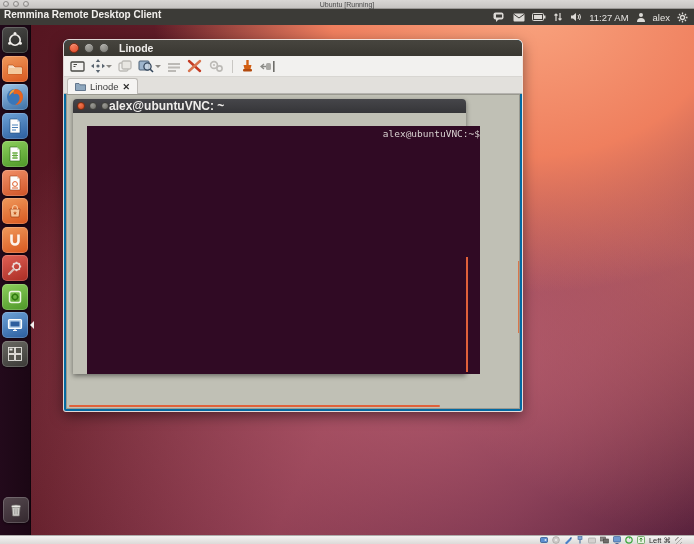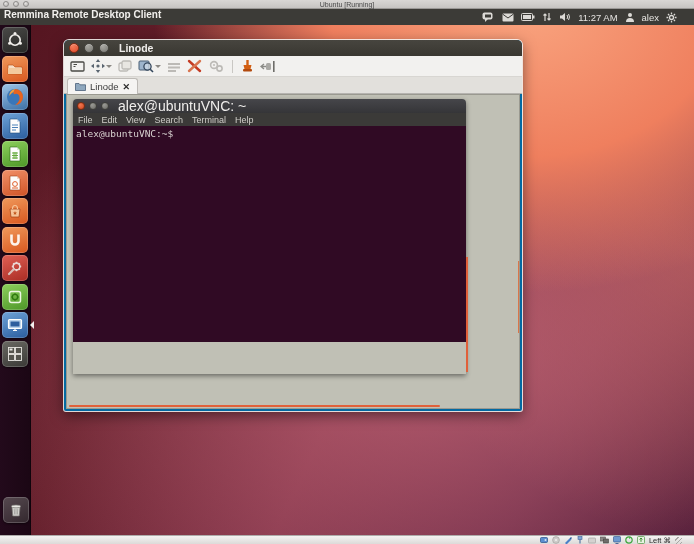--- a/index.html
+++ b/index.html
@@ -12,21 +12,21 @@
     background:linear-gradient(180deg,#d9d7d5,#c6c4c2); border-bottom:1px solid #9a9896; }
   .mac-dot { position:absolute; top:1px; width:6px; height:6px; border-radius:50%;
     background:radial-gradient(circle at 35% 30%, #e8e6e4, #b0aeac); border:1px solid #8f8d8b; }
   #mac-title { position:absolute; top:0; left:0; right:0; text-align:center;
     font-size:7px; line-height:9px; color:#4a4a4a; }
 
   
   #top-panel { left:0; top:9px; width:694px; height:16px; background:#3c3b37;
     color:#e6e4e1; display:flex; }
   #app-title { font-size:10px; font-weight:bold; padding-left:4px; color:#f2f0ed; }
-  #panel-right { margin-left:auto; display:flex; align-items:center; gap:7px; padding-right:17px; }
+  #panel-right { margin-left:auto; display:flex; align-items:center; gap:7px; padding-right:6px; }
   #panel-right svg { display:block; }
   #clock, #user-name { font-size:9.5px; color:#e6e4e1; }
 
   
   #wallpaper { left:0; top:25px; width:694px; height:510px;
     background:
       radial-gradient(ellipse 520px 400px at 76% -4%, #f9a47f 0%, #ef7f5e 38%, rgba(239,127,94,0) 72%),
       radial-gradient(ellipse 700px 480px at 64% 66%, rgba(201,106,122,0.75) 0%, rgba(201,106,122,0) 70%),
       radial-gradient(ellipse 420px 400px at 100% 45%, rgba(235,126,100,0.55) 0%, rgba(235,126,100,0) 70%),
       linear-gradient(115deg,#53141f 0%,#65202c 28%,#7d3147 55%,#5e2240 80%,#3a0e2c 100%); }
@@ -79,25 +79,25 @@
   #rem-view { left:2px; top:54px; width:454px; height:315px; background:#c0c0b5; border:1px solid #9a9990; overflow:hidden; }
 
   
   #terminal { position:absolute; left:6px; top:4px; width:393px; height:275px;
     box-shadow:0 2px 5px rgba(0,0,0,0.45); border-radius:4px 4px 0 0; }
   #term-titlebar { position:absolute; left:0; top:0; width:100%; height:14px; border-radius:4px 4px 0 0;
     background:linear-gradient(180deg,#46464a,#353538); display:flex; align-items:center; }
   .tlight { width:8px; height:8px; border-radius:50%; margin-left:4px; }
   .tl-close { background:radial-gradient(circle at 35% 30%, #f0764f, #cf4a22); border:1px solid #7e2a10; }
   .tl-grey  { background:radial-gradient(circle at 35% 30%, #9a9a94, #6b6b66); border:1px solid #3e3e3a; }
-  #term-title { font-size:14px; font-weight:normal; color:#efedeb; margin-left:9px; }
+  #term-title { font-size:12px; font-weight:bold; color:#efedeb; }
   #term-menubar { position:absolute; left:0; top:14px; width:100%; height:13px; background:#3b3a38;
     display:flex; align-items:center; gap:9px; padding-left:5px; }
   .menu-item { font-size:9px; color:#cfcdc8; }
-  #term-body { position:absolute; left:0; top:27px; width:100%; height:216px; background:#300a24; }
+  #term-body { position:absolute; left:14px; top:27px; width:100%; height:248px; background:#300a24;text-align:right; }
   #term-prompt { font-family:"DejaVu Sans Mono", monospace; font-size:9.5px; color:#d8d2d0; padding:2px 0 0 3px; white-space:pre; }
 
   
   .artifact { position:absolute; background:#e0603a; }
   #art-v1 { left:399px; top:162px; width:2px; height:115px; }
   #art-v2 { left:451px; top:166px; width:2px; height:72px; background:#d9764a; }
   #art-h  { left:2px; top:310px; width:371px; height:2px; border-radius:2px; }
 
   
   #vbox-bar { left:0; top:535px; width:694px; height:9px;
@@ -372,28 +372,20 @@
   </div>
 
   <div class="abs" id="rem-view">
     <div id="terminal">
       <div id="term-titlebar">
         <span class="tlight tl-close"></span>
         <span class="tlight tl-grey"></span>
         <span class="tlight tl-grey"></span>
         <span id="term-title">alex@ubuntuVNC: ~</span>
       </div>
-      <div id="term-menubar">
-        <span class="menu-item">File</span>
-        <span class="menu-item">Edit</span>
-        <span class="menu-item">View</span>
-        <span class="menu-item">Search</span>
-        <span class="menu-item">Terminal</span>
-        <span class="menu-item">Help</span>
-      </div>
       <div id="term-body">
         <div id="term-prompt">alex@ubuntuVNC:~$</div>
       </div>
     </div>
     <div class="artifact" id="art-v1"></div>
     <div class="artifact" id="art-v2"></div>
     <div class="artifact" id="art-h"></div>
   </div>
 </div>
 

